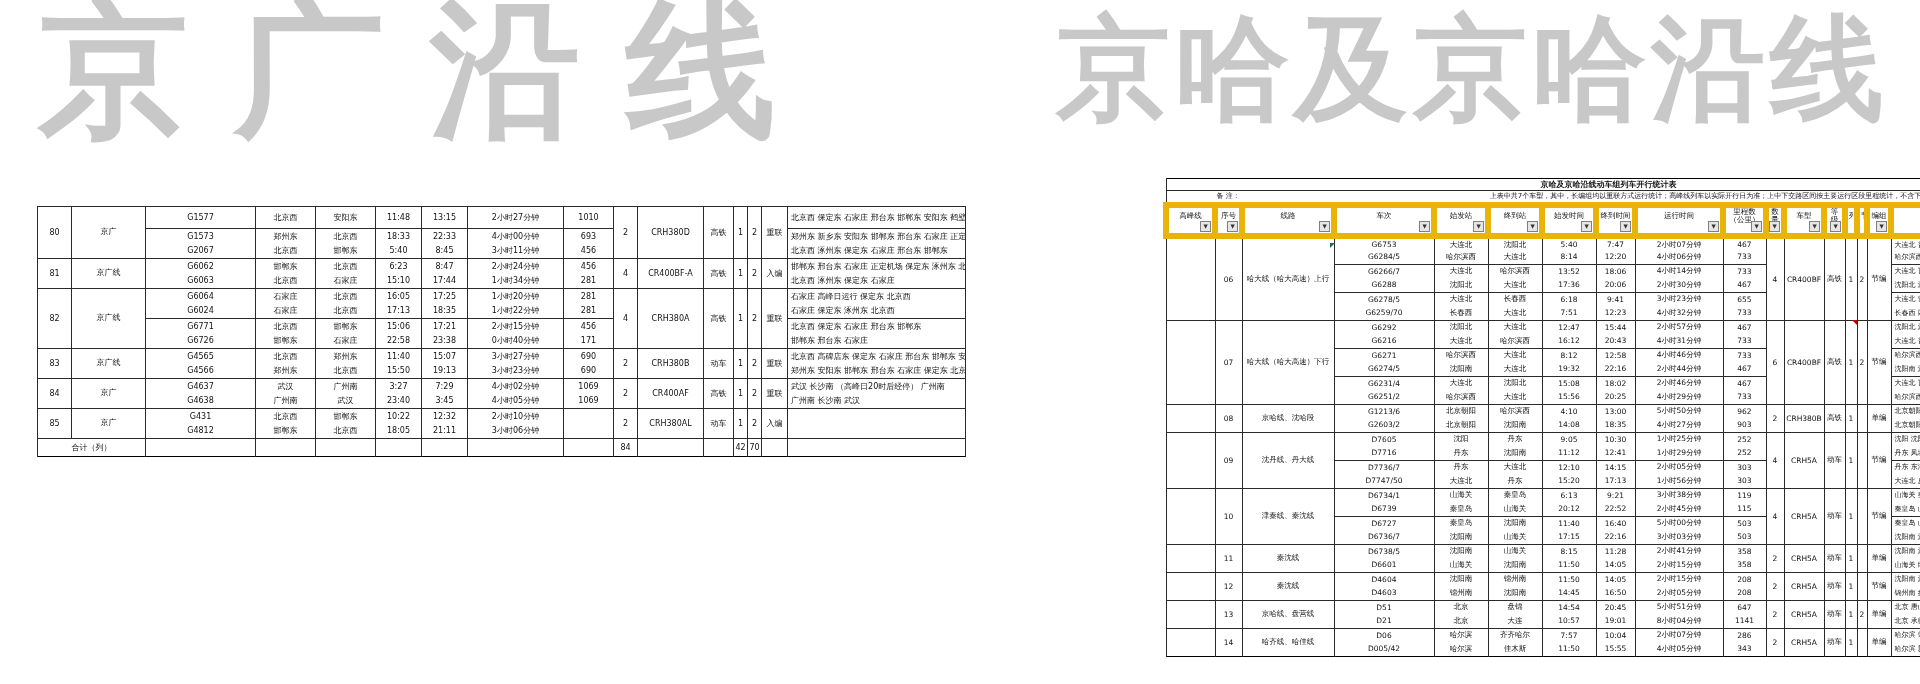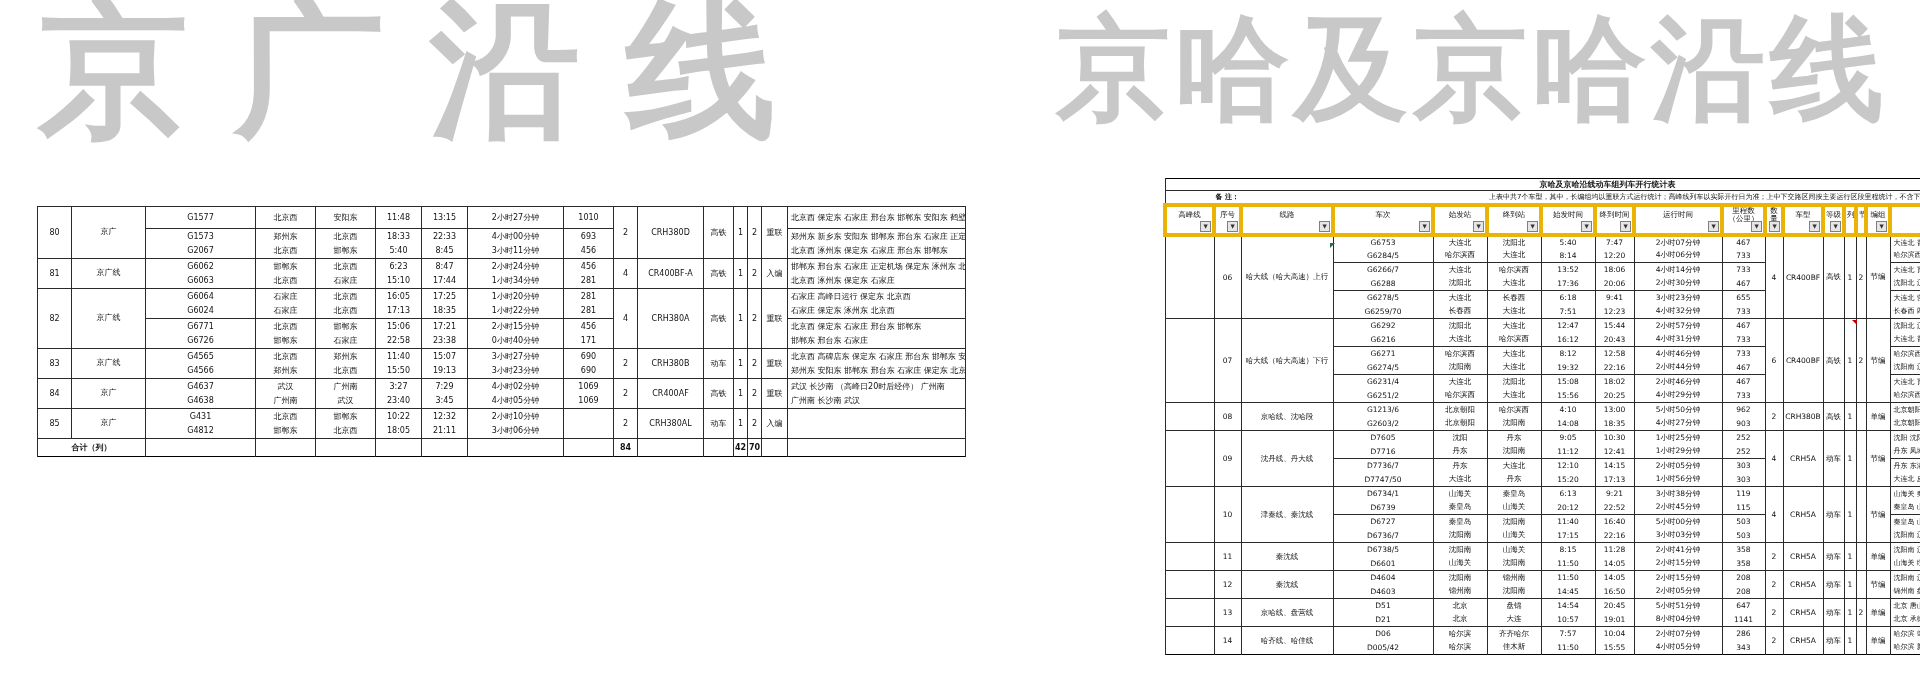--- a/index.html
+++ b/index.html
@@ -15,33 +15,33 @@
     padding:0 1px;overflow:hidden;white-space:nowrap;text-align:center;vertical-align:middle;
     font-weight:normal;}
   td.bt,tr.totals td{border-top:1px solid #2a2a2a;}
   .stops{text-align:left;padding-left:3px;}
   .wrap{white-space:normal;line-height:1.05;}
 
   #left-table{left:37px;top:206px;width:928px;font-size:8px;}
   #left-table tr{height:15px;}
   #left-table tr.tall{height:22px;}
   #left-table tr.totals{height:18px;}
-  #left-table tr.totals td{font-size:8px;font-weight:bold;}
+  #left-table tr.totals td{font-size:8px;}
 
   #right-table{left:1163px;top:178px;width:885px;font-size:7.5px;}
   #right-table tr{height:14px;}
   #right-table .stops{font-size:7px;}
   #right-table tr.title-row{height:11px;}
   .title-row td{border-top:0;font-weight:bold;font-size:8px;text-align:center;}
   #right-table tr.note-row{height:14px;}
   .note-row td{border-top:1px solid #2a2a2a;text-align:left;font-size:7px;}
-  .note-label{padding-left:49px;font-weight:bold;}
+  .note-label{padding-left:49px;font-weight:normal;}
   .note-text{margin-left:250px;}
   #right-table tr.header-row{height:30px;}
-  .header-row th{border:4px solid #eab308;position:relative;white-space:normal;line-height:1.1;
+  .header-row th{border:6px solid #eab308;position:relative;white-space:normal;line-height:1.1;
     font-size:7.5px;vertical-align:middle;padding:0 1px 9px 1px;}
   .fbtn{position:absolute;right:1px;bottom:1px;width:9px;height:9px;border:1px solid #808080;
     background:#e6e6e6;font-size:5.5px;line-height:8px;text-align:center;color:#333;cursor:pointer;
     display:block;}
   .tri-green{position:absolute;width:0;height:0;border-top:5px solid #217346;
     border-right:5px solid transparent;z-index:3;}
   .tri-red{position:absolute;width:0;height:0;border-top:5px solid #c00000;
     border-left:5px solid transparent;z-index:3;}
 </style>
 </head>

